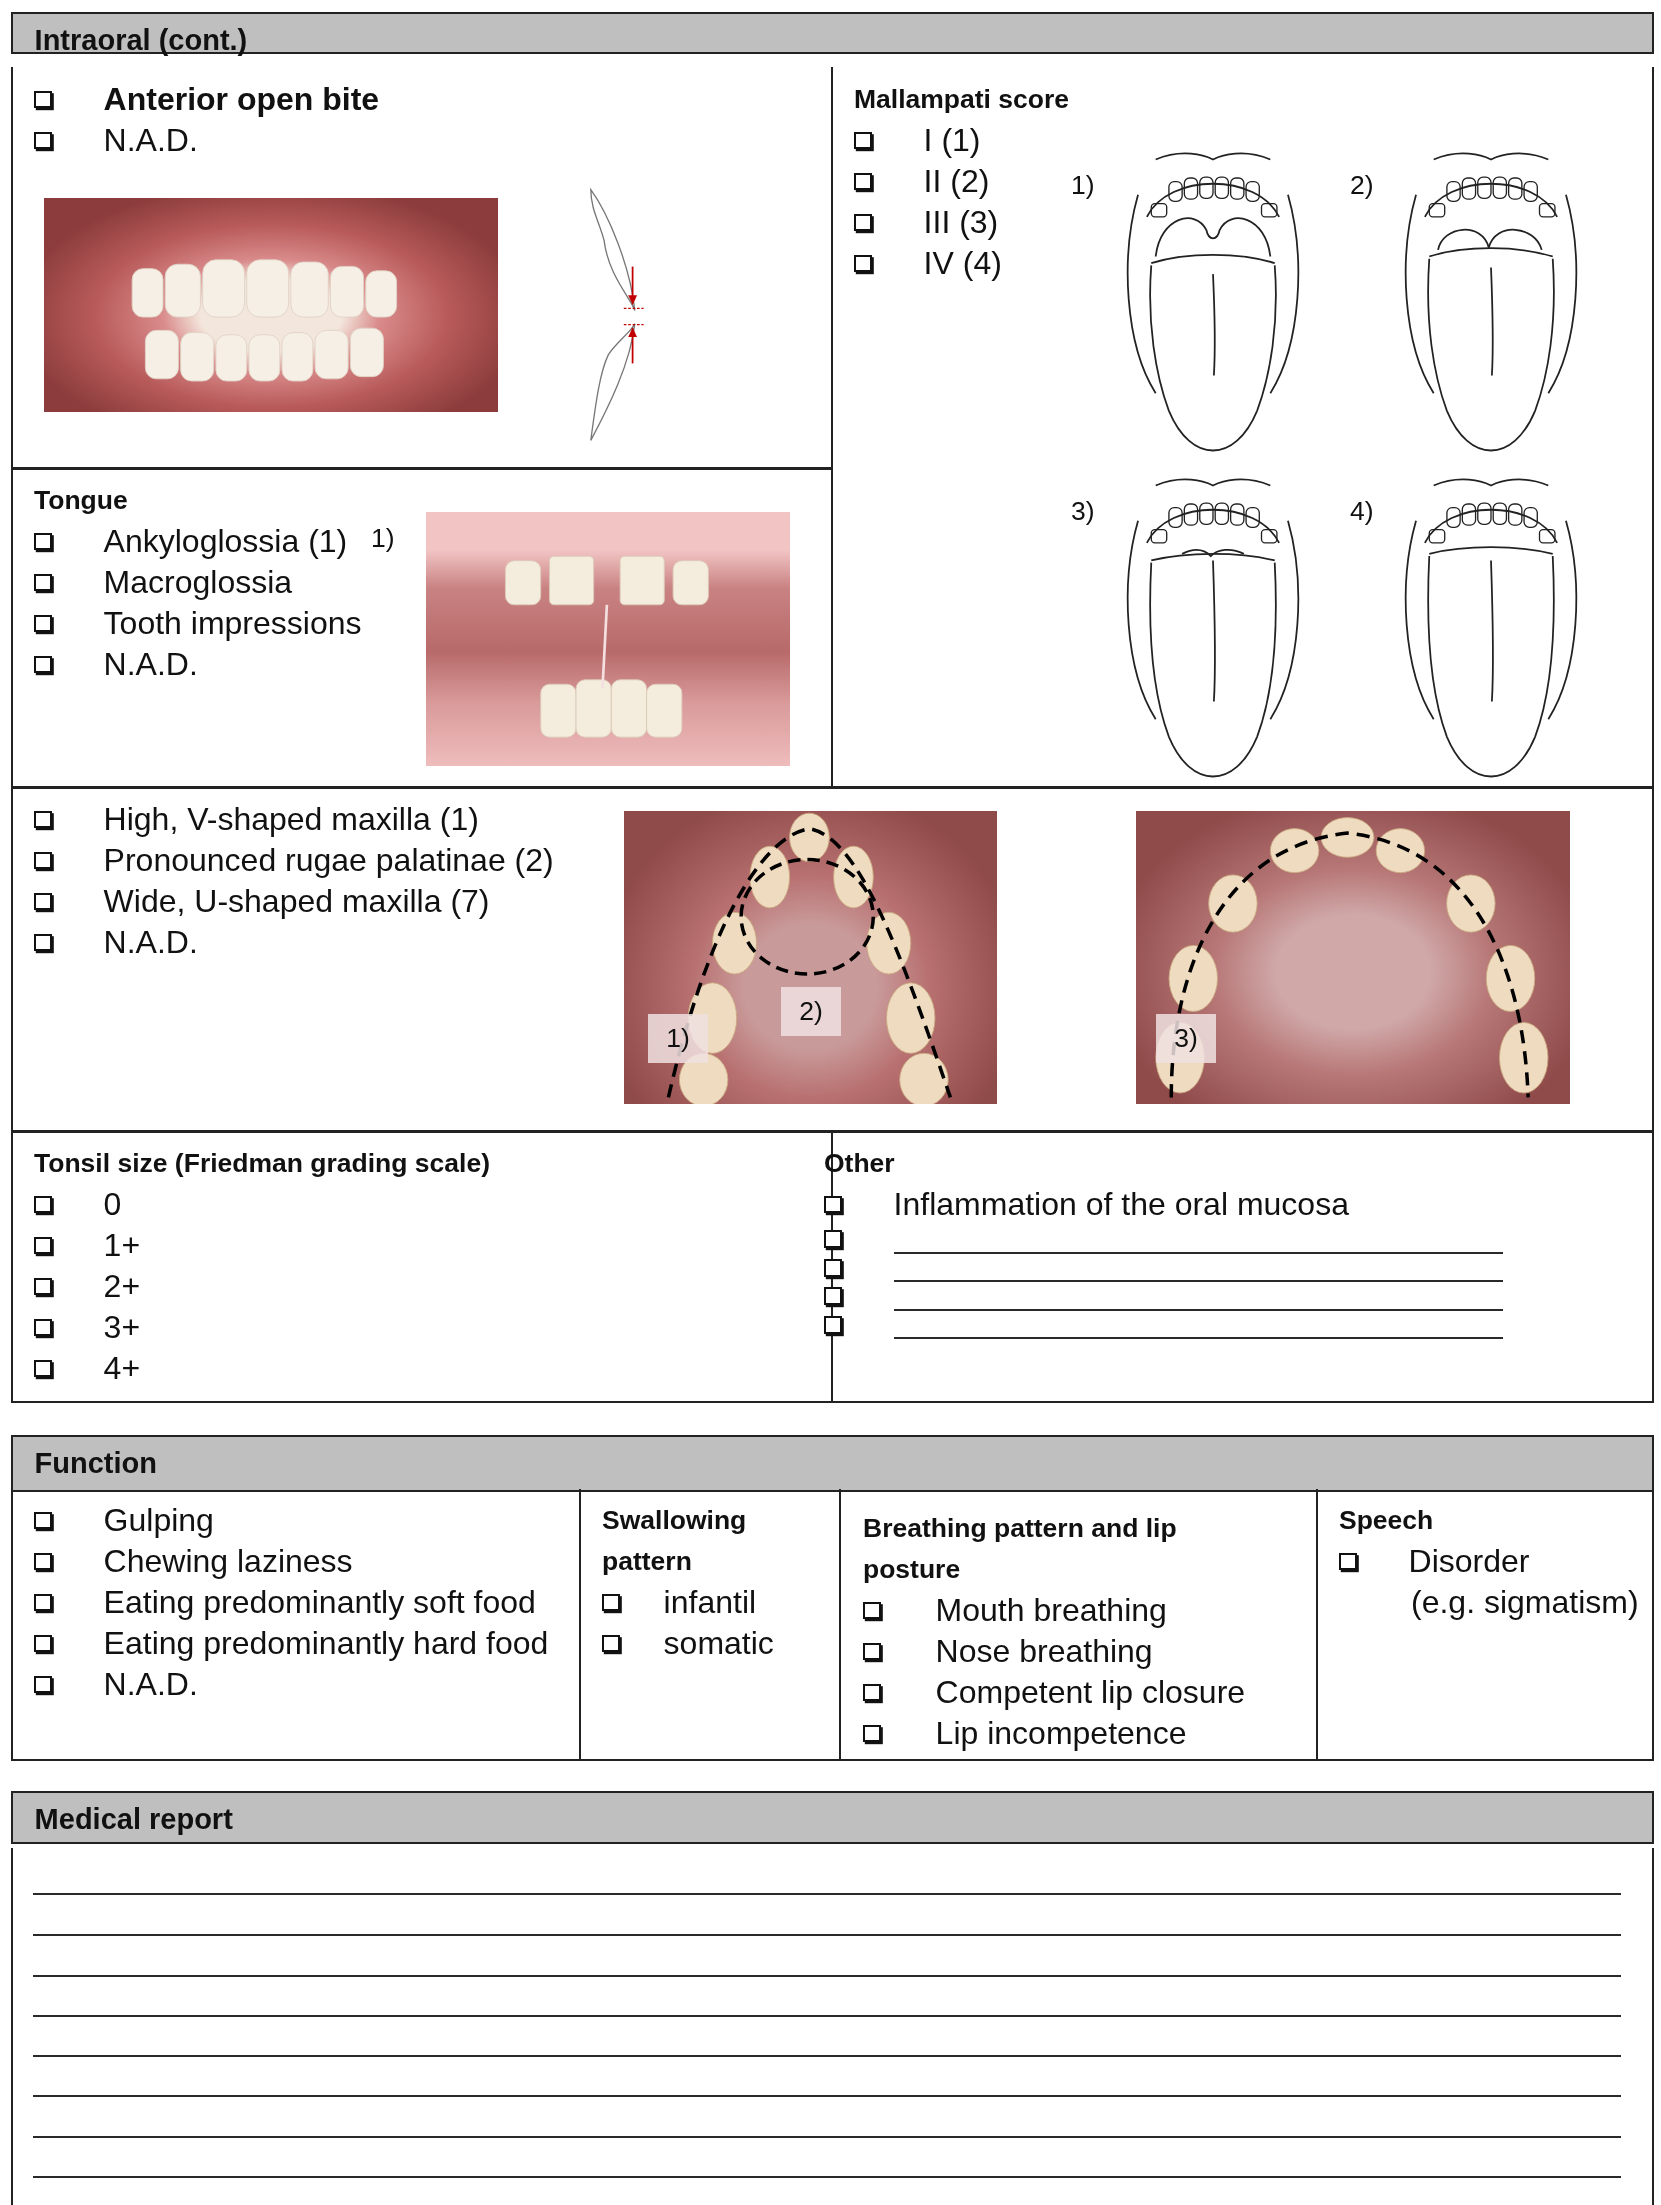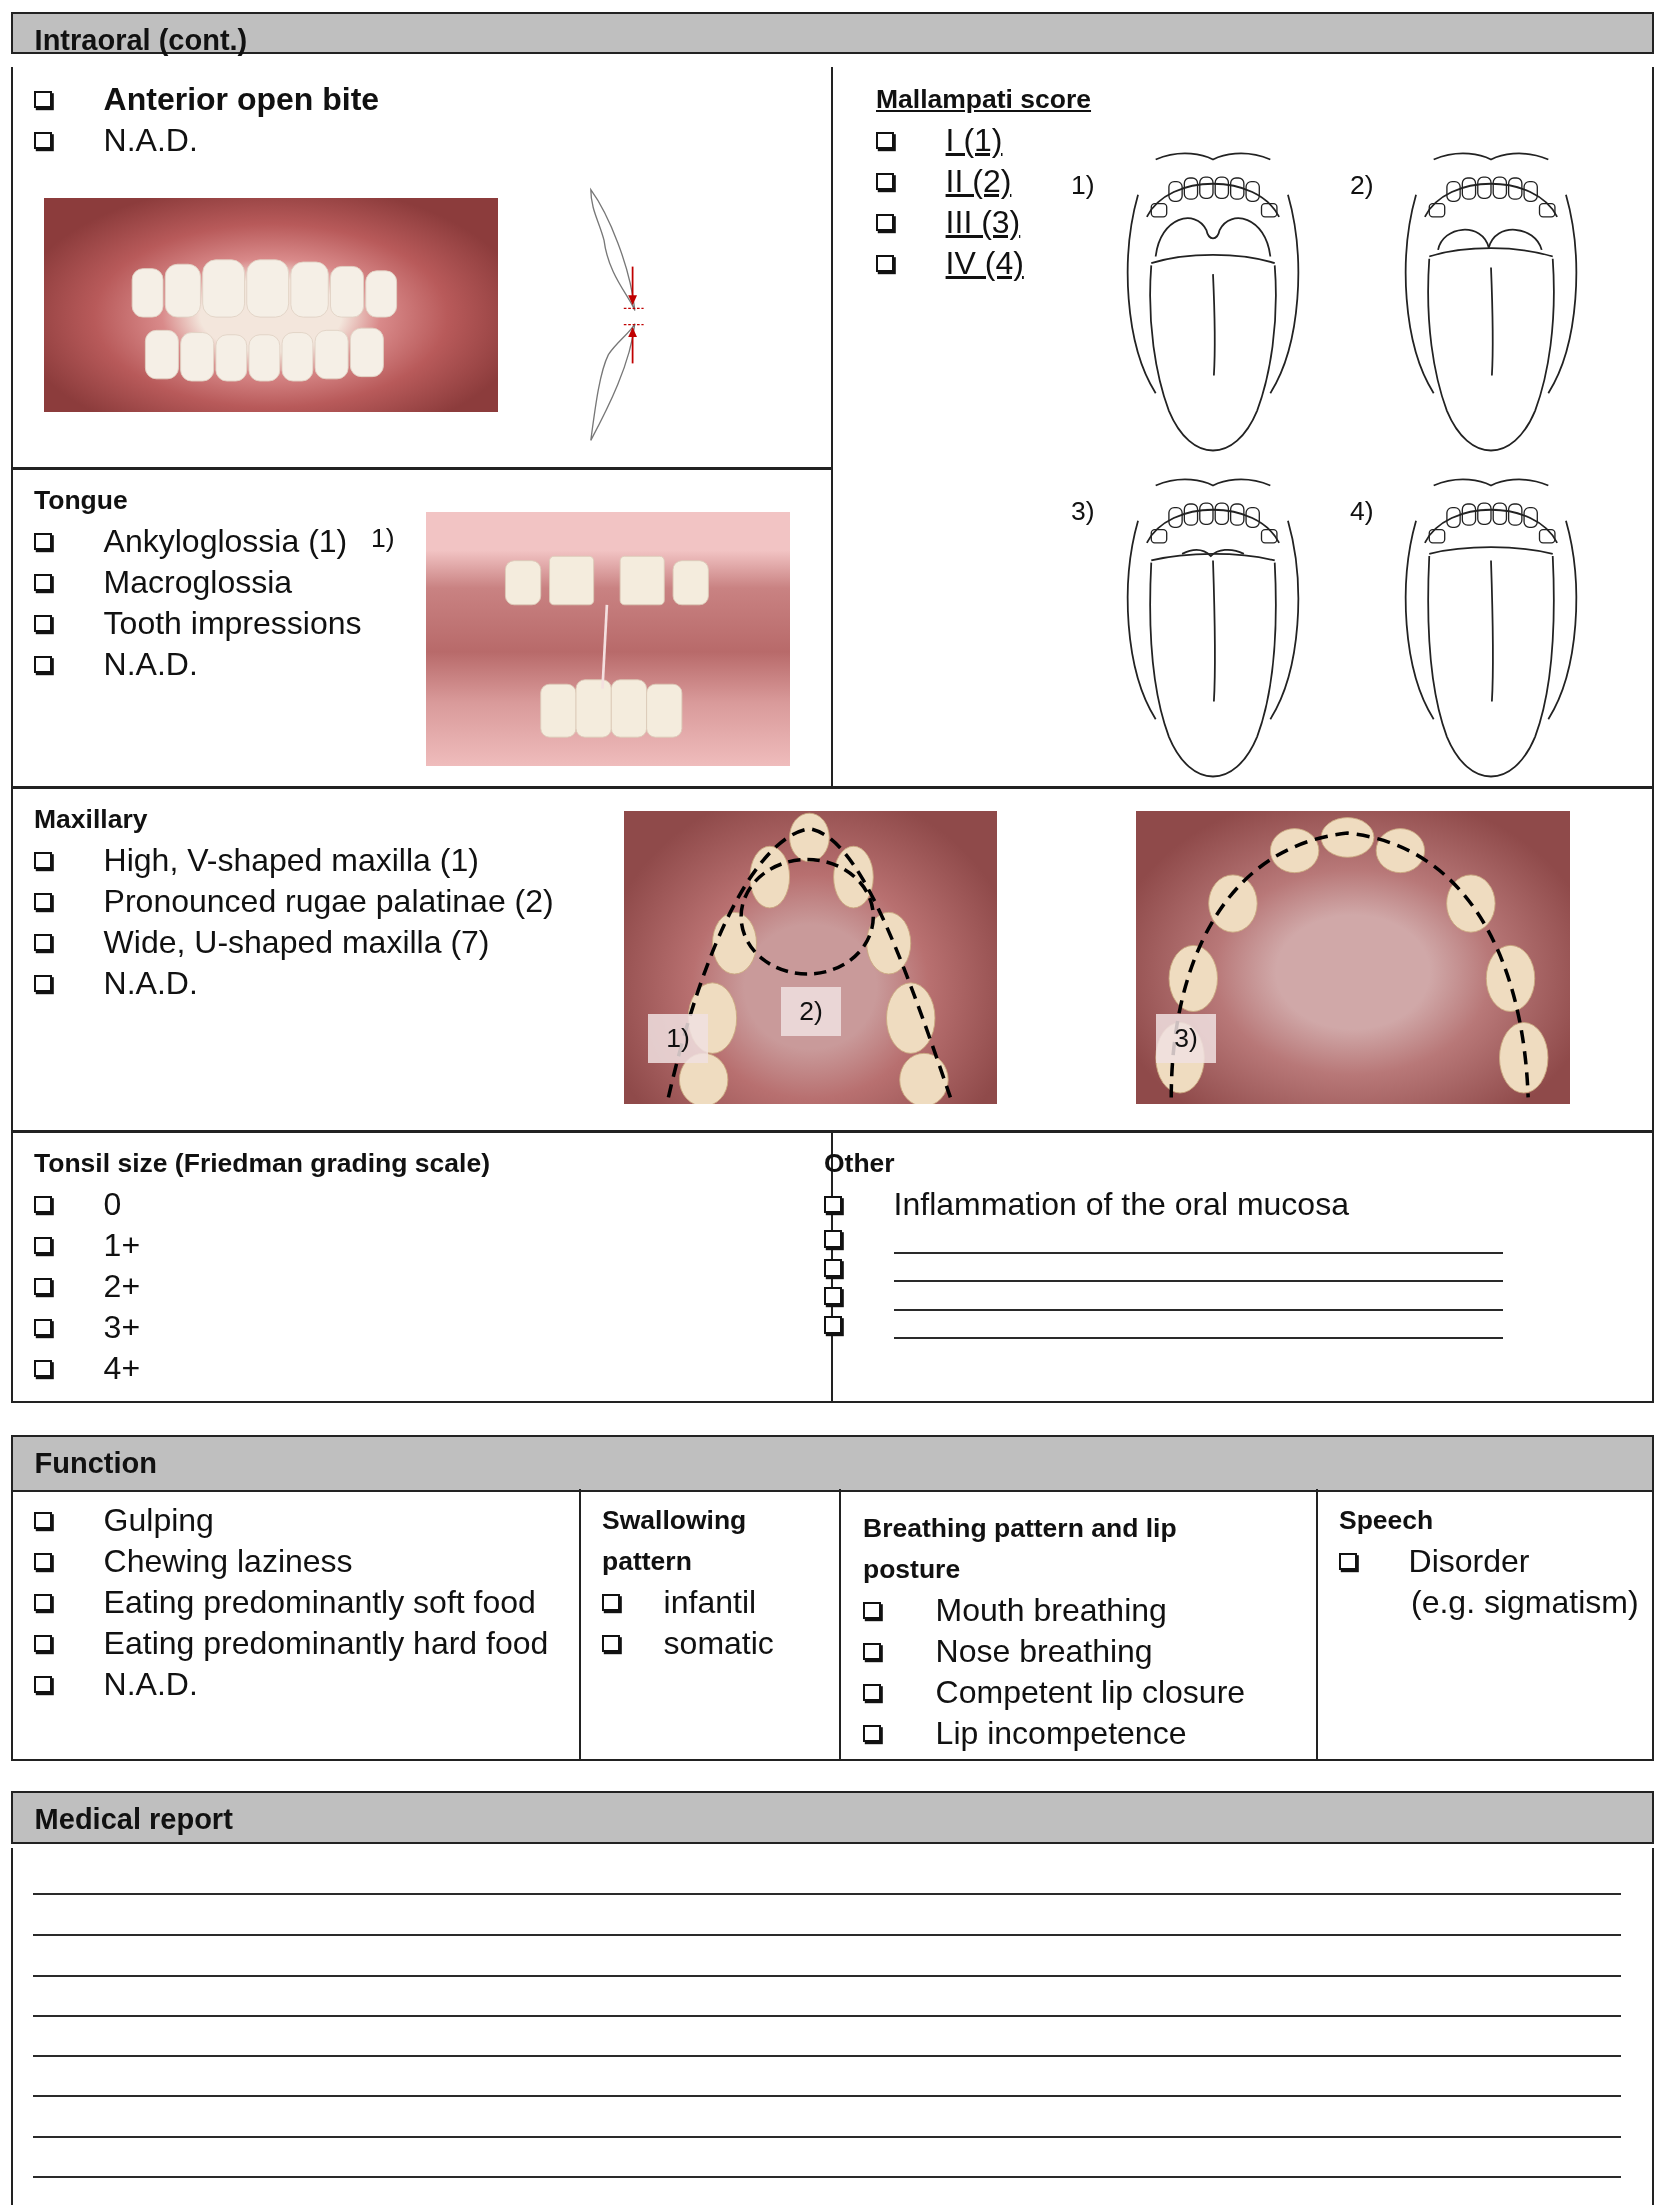--- a/index.html
+++ b/index.html
@@ -107,21 +107,21 @@
       <rect x="560" y="110" width="80" height="100" rx="20"></rect>
       <rect x="260" y="390" width="80" height="120" rx="20"></rect>
       <rect x="340" y="380" width="80" height="130" rx="20"></rect>
       <rect x="420" y="380" width="80" height="130" rx="20"></rect>
       <rect x="500" y="390" width="80" height="120" rx="20"></rect>
     </g>
     <path d="M410 210 L400 400" stroke="#f4e0e0" stroke-width="6" fill="none"></path>
   </svg>
 </div>
 
-<div class="abs" style="left:876px;top:79px;text-decoration:underline;">
+<div class="abs" style="left:854px;top:79px;">
   <div class="sec-title">Mallampati score</div>
   <div class="item">
       <span class="cb"></span>
       <span>I (1)</span>
     </div>
   <div class="item">
       <span class="cb"></span>
       <span>II (2)</span>
     </div>
   <div class="item">
@@ -220,21 +220,20 @@
         <rect x="80" y="130" width="35" height="30" rx="8"></rect>
         <rect x="330" y="130" width="35" height="30" rx="8"></rect>
       </g>
     <path d="M80 185 C160 165 280 165 360 185"></path>
     <path d="M80 190 C70 400 90 520 120 600 C170 720 270 720 320 600 C350 520 370 400 360 190"></path>
     <path d="M220 200 C225 350 225 470 222 520"></path>
   </g>
 </svg>
 
 <div class="abs" style="left:34px;top:799px;">
-  <div class="sec-title">Maxillary</div>
   <div class="item">
       <span class="cb"></span>
       <span>High, V-shaped maxilla (1)</span>
     </div>
   <div class="item">
       <span class="cb"></span>
       <span>Pronounced rugae palatinae (2)</span>
     </div>
   <div class="item">
       <span class="cb"></span>

